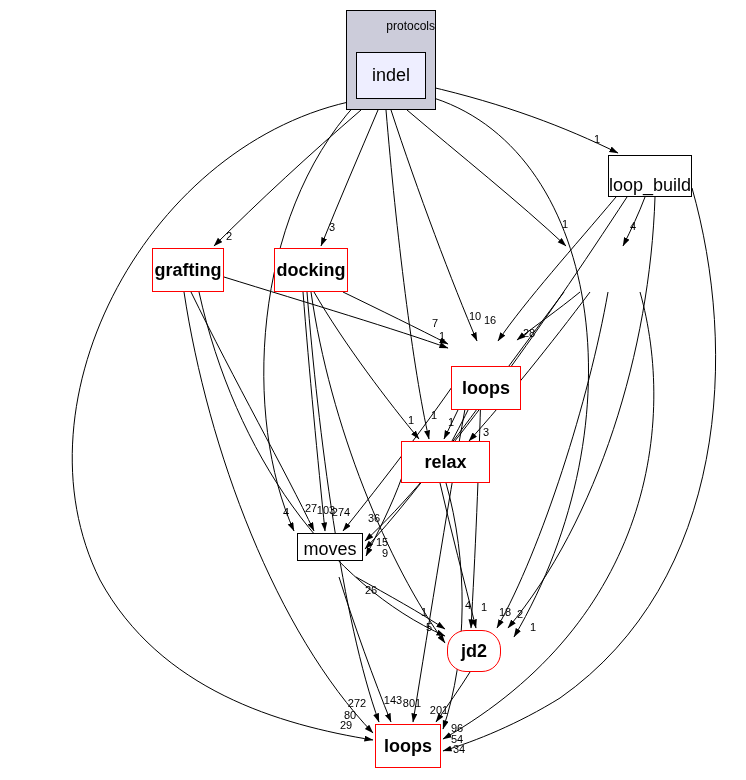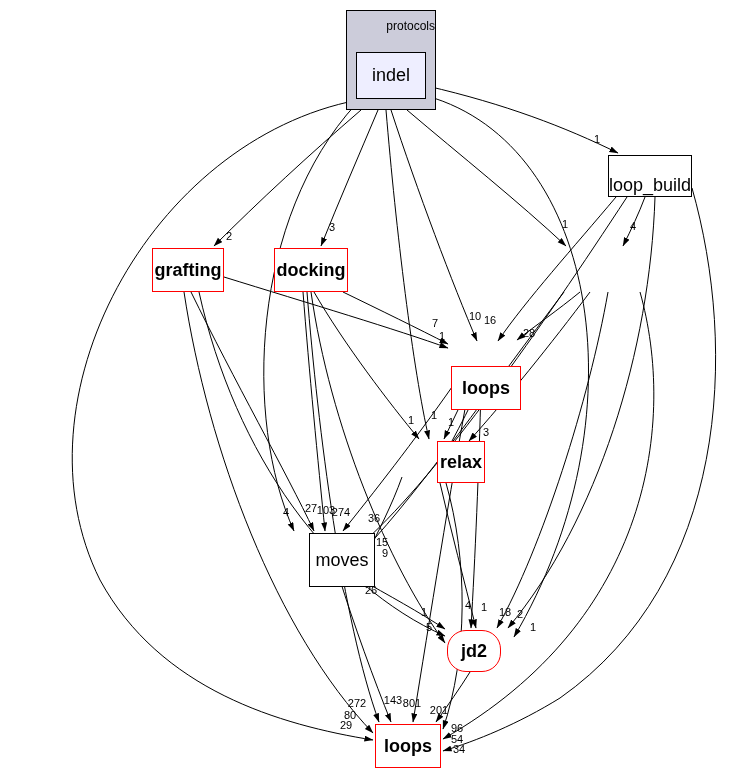--- a/index.html
+++ b/index.html
@@ -145,24 +145,24 @@
   </div>
   <div class="node red" style="left: 152px; top: 248px; width: 72px; height: 44px;">
     <span>grafting</span>
   </div>
   <div class="node red" style="left: 274px; top: 248px; width: 74px; height: 44px;">
     <span>docking</span>
   </div>
   <div class="node red" style="left: 451px; top: 343px; width: 70px; height: 44px; margin-top: 23px;">
     <span>loops</span>
   </div>
-  <div class="node red" style="left: 401px; top: 441px; width: 48px; height: 42px; margin-left: 36px;">
+  <div class="node red" style="left: 401px; top: 441px; width: 89px; height: 42px;">
     <span>relax</span>
   </div>
-  <div class="node" style="left: 309px; top: 533px; width: 66px; height: 54px;">
+  <div class="node" style="left: 297px; top: 533px; width: 66px; height: 28px; align-items: flex-end;">
     <span>moves</span>
   </div>
   <div class="node red" style="left: 447px; top: 630px; width: 54px; height: 42px; border-radius: 19px;">
     <span>jd2</span>
   </div>
   <div class="node red" style="left: 375px; top: 724px; width: 66px; height: 44px;">
     <span>loops</span>
   </div>
 </div>
 

